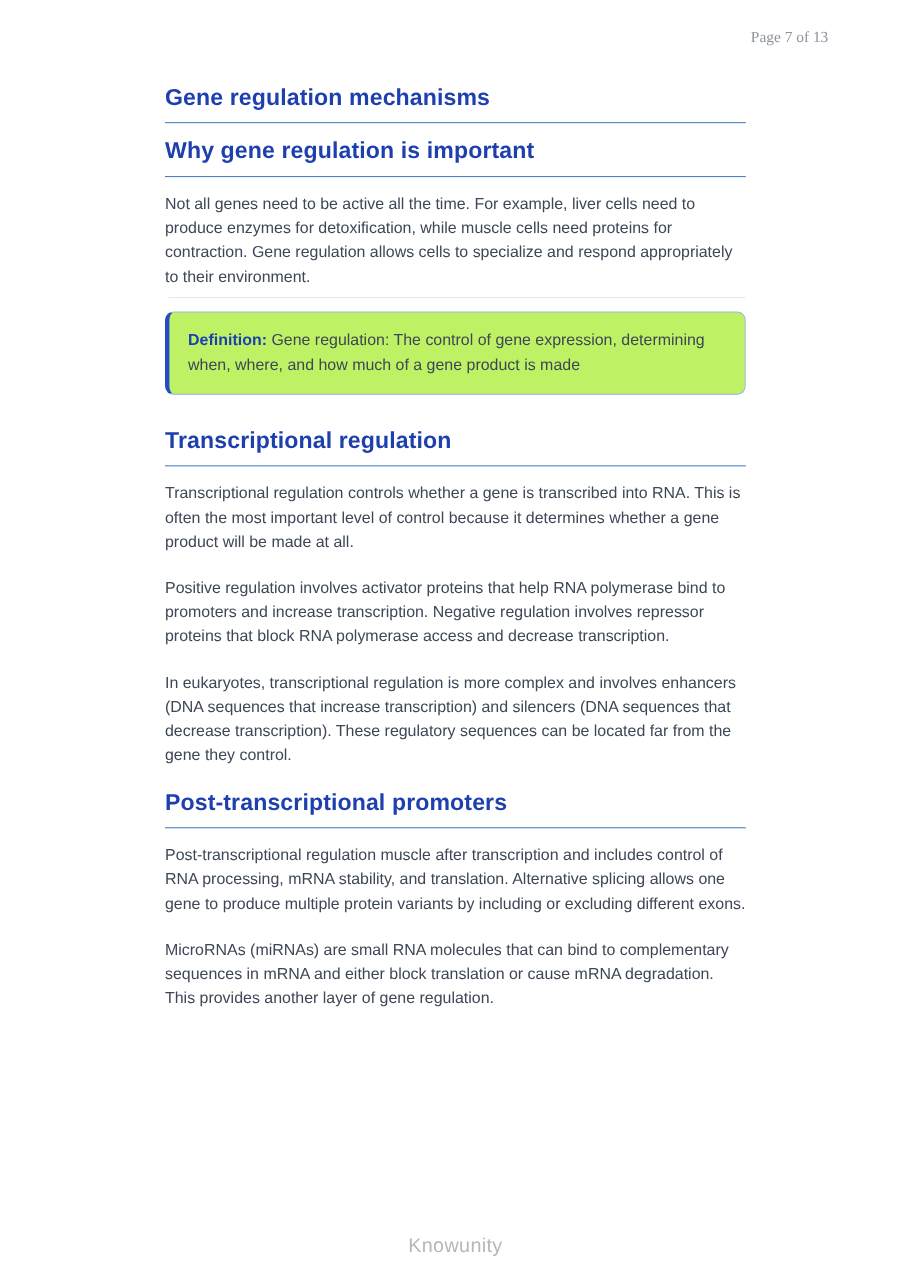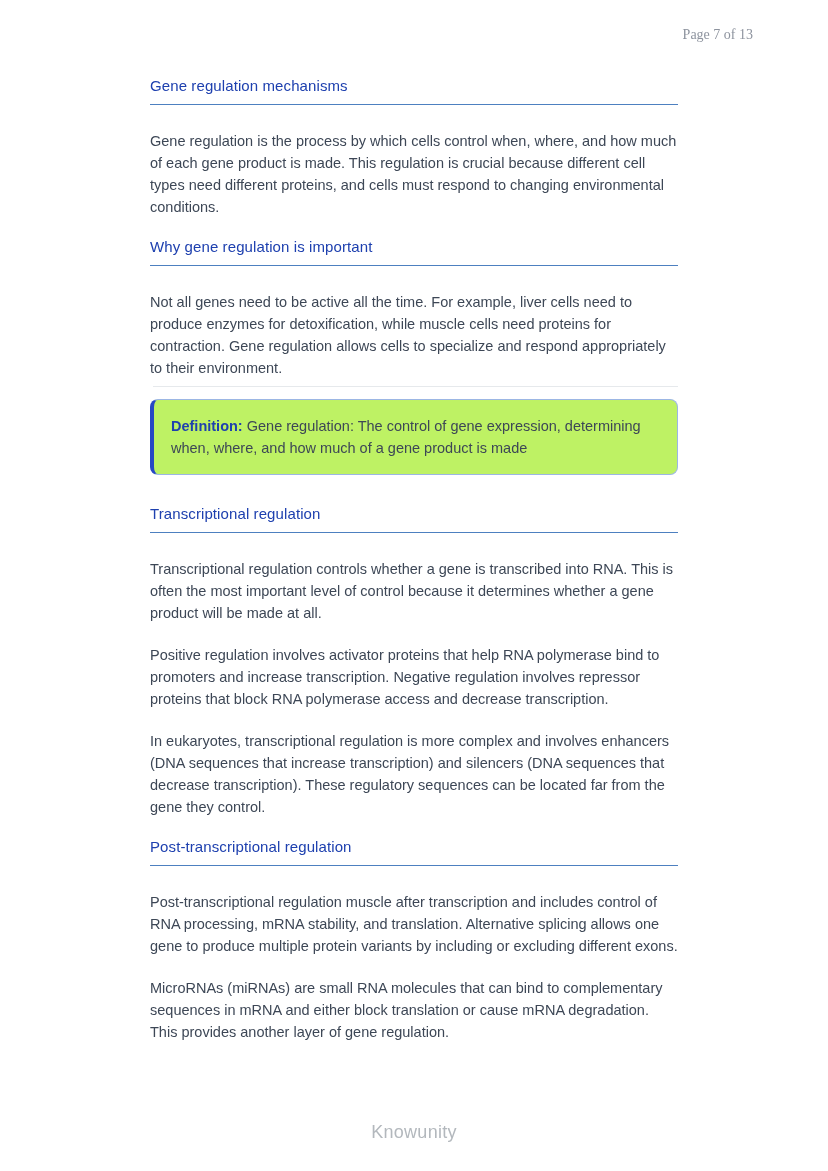--- a/index.html
+++ b/index.html
@@ -25,25 +25,25 @@
   }
 
   .content {
     position: absolute;
     left: 150px;
     top: 77px;
     width: 528px;
   }
 
   .section-heading {
-    font-size: 15px;
-    font-weight: 400;
+    font-size: 21px;
+    font-weight: 700;
     color: var(--c-heading, #1e40af);
     letter-spacing: 0.1px;
-    margin: 0 0 25px 0;
+    margin: 0 0 14px 0;
     padding-bottom: 10px;
     border-bottom: 1.5px solid var(--c-rule, #4d80c0);
   }
   .section-heading:not(:first-child) { margin-top: 3px; }
 
   .paragraph {
     font-size: 14.5px;
     line-height: 22px;
     color: var(--c-body, #3d4756);
     margin: 0 0 20px 0;
@@ -90,29 +90,28 @@
   }
 </style>
 </head>
 <body>
 
 <div class="page">
   <div class="page-indicator">Page 7 of 13</div>
 
   <main class="content" id="content">
       <h2 class="section-heading">Gene regulation mechanisms</h2>
-      <p class="paragraph">Gene regulation is the process by which cells control when, where, and how much of each gene product is made. This regulation is crucial because different cell types need different proteins, and cells must respond to changing environmental conditions.</p>
       <h2 class="section-heading">Why gene regulation is important</h2>
       <p class="paragraph">Not all genes need to be active all the time. For example, liver cells need to produce enzymes for detoxification, while muscle cells need proteins for contraction. Gene regulation allows cells to specialize and respond appropriately to their environment.</p>
       <aside class="definition-box">
         <p><strong class="definition-label">Definition:</strong> <span>Gene regulation: The control of gene expression, determining when, where, and how much of a gene product is made</span></p>
       </aside>
       <h2 class="section-heading">Transcriptional regulation</h2>
       <p class="paragraph">Transcriptional regulation controls whether a gene is transcribed into RNA. This is often the most important level of control because it determines whether a gene product will be made at all.</p>
       <p class="paragraph">Positive regulation involves activator proteins that help RNA polymerase bind to promoters and increase transcription. Negative regulation involves repressor proteins that block RNA polymerase access and decrease transcription.</p>
       <p class="paragraph">In eukaryotes, transcriptional regulation is more complex and involves enhancers (DNA sequences that increase transcription) and silencers (DNA sequences that decrease transcription). These regulatory sequences can be located far from the gene they control.</p>
-      <h2 class="section-heading">Post-transcriptional regulation</h2>
+      <h2 class="section-heading">Post-transcriptional promoters</h2>
       <p class="paragraph">Post-transcriptional regulation muscle after transcription and includes control of RNA processing, mRNA stability, and translation. Alternative splicing allows one gene to produce multiple protein variants by including or excluding different exons.</p>
       <p class="paragraph">MicroRNAs (miRNAs) are small RNA molecules that can bind to complementary sequences in mRNA and either block translation or cause mRNA degradation. This provides another layer of gene regulation.</p>
     </main>
 
   <div class="footer-brand">Knowunity</div>
 </div>
 
 </body></html>

